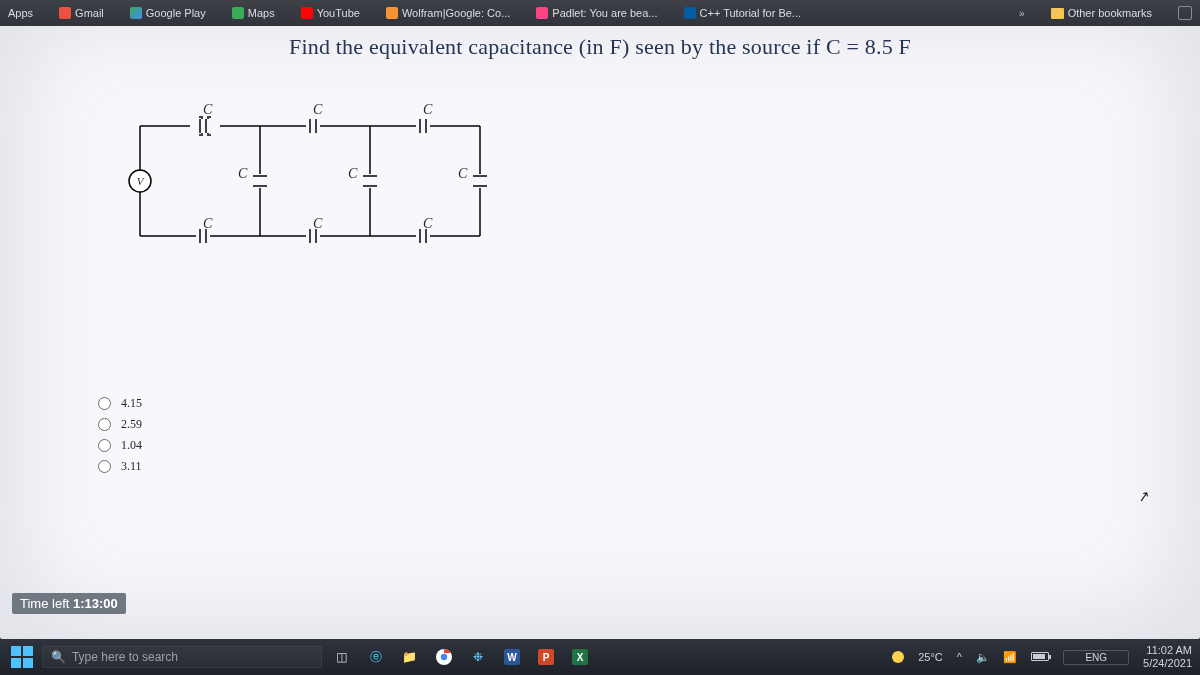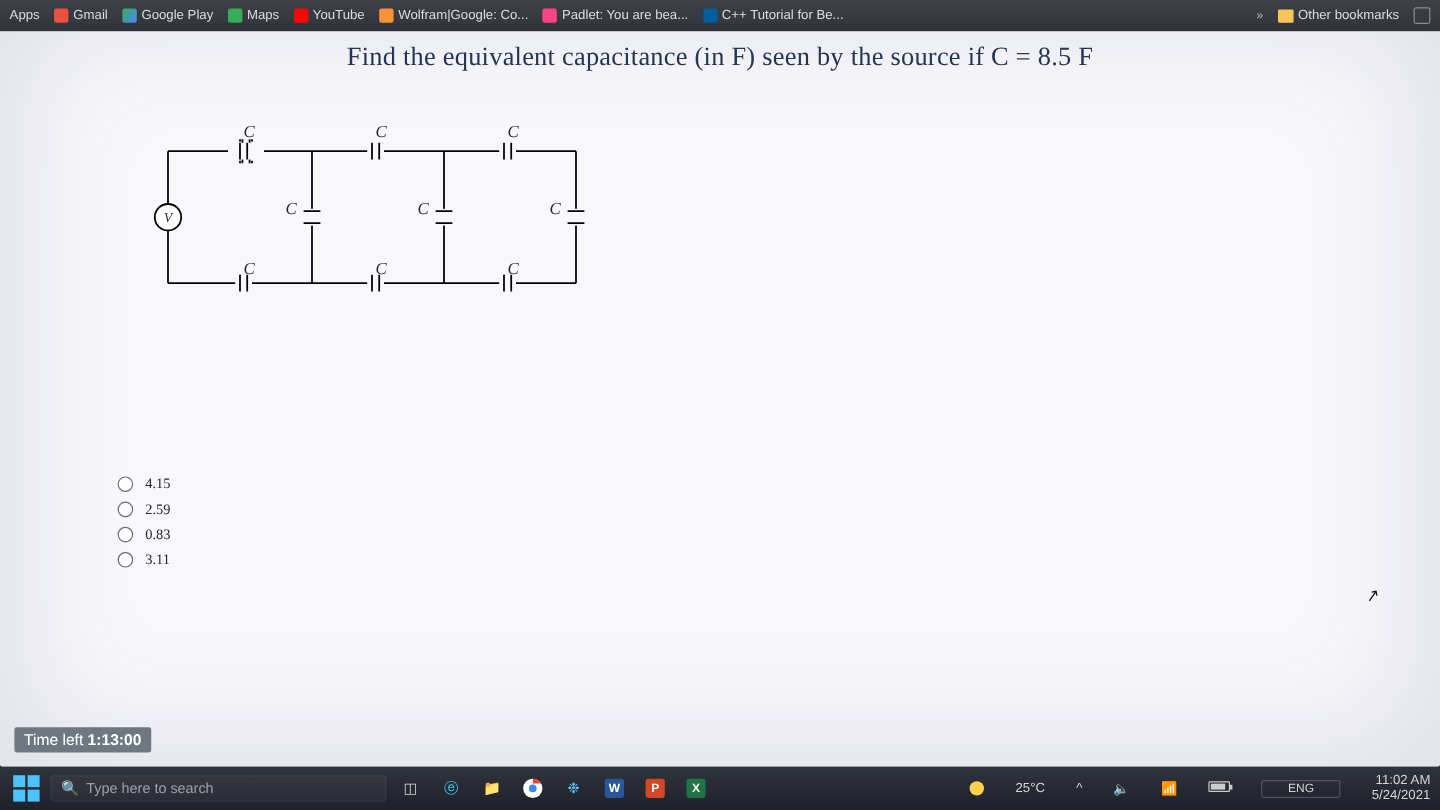--- a/index.html
+++ b/index.html
@@ -19,21 +19,21 @@
     filter: contrast(0.97) brightness(1.03);
   }
   .bookmark-bar {
     height: 26px;
     background: linear-gradient(#3a3d44, #2d2f36);
     display: flex;
     align-items: center;
     padding: 0 8px;
     font-size: 11px;
     color: #d7d9de;
-    gap: 12px;
+    gap: 26px;
     white-space: nowrap;
   }
   .bookmark-bar .bm {
     display: inline-flex; align-items: center; gap: 4px;
     cursor: pointer;
   }
   .bm-icon {
     width: 12px; height: 12px; border-radius: 2px;
     display: inline-block;
   }
@@ -78,21 +78,21 @@
   }
   .radio {
     width: 13px; height: 13px;
     border: 1px solid #666; border-radius: 50%;
     background: #fff;
     display: inline-block;
   }
   
   .timeleft {
     position: absolute;
-    left: 12px; bottom: 12px;
+    left: 12px; bottom: 25px;
     background: #6b747d;
     color: #fff;
     font-family: sans-serif;
     font-size: 13px;
     padding: 3px 8px;
     border-radius: 2px;
   }
   .timeleft b { font-weight: bold; color:#fff; }
   
   .cursor-arrow {
@@ -126,21 +126,21 @@
   }
   .start span{background:#4cc2ff;}
   .start span:nth-child(2){background:#4cc2ff;}
   .tb-icon {
     width:28px;height:28px;
     display:flex;align-items:center;justify-content:center;
     border-radius:2px;
   }
   .tb-right {
     margin-left:auto;
-    display:flex;align-items:center;gap:26px;
+    display:flex;align-items:center;gap:14px;
     font-size:11px;
   }
   .tb-time{ text-align:right; line-height:1.15; }
   .weather-dot{width:12px;height:12px;border-radius:50%;background:#ffd24d;display:inline-block;}
   .lang{border:1px solid rgba(255,255,255,0.2);padding:1px 21px;border-radius:2px;font-size:10px;}
   .batt{width:18px;height:9px;border:1px solid #ccc;border-radius:1px;position:relative;display:inline-block;}
   .batt:after{content:"";position:absolute;right:-3px;top:2px;width:2px;height:4px;background:#ccc;}
   .batt:before{content:"";position:absolute;left:1px;top:1px;bottom:1px;width:12px;background:#ccc;}
   
   .badge{width:16px;height:16px;border-radius:2px;display:inline-flex;align-items:center;justify-content:center;font-size:10px;font-weight:bold;color:#fff;}
@@ -261,21 +261,21 @@
       <div class="opt">
           <span class="radio"></span>
           <span>4.15</span>
         </div>
       <div class="opt">
           <span class="radio"></span>
           <span>2.59</span>
         </div>
       <div class="opt">
           <span class="radio"></span>
-          <span>0.83</span>
+          <span>1.04</span>
         </div>
       <div class="opt">
           <span class="radio"></span>
           <span>3.11</span>
         </div>
     </div>
   </div>
 
   <span class="cursor-arrow">↗</span>
 

